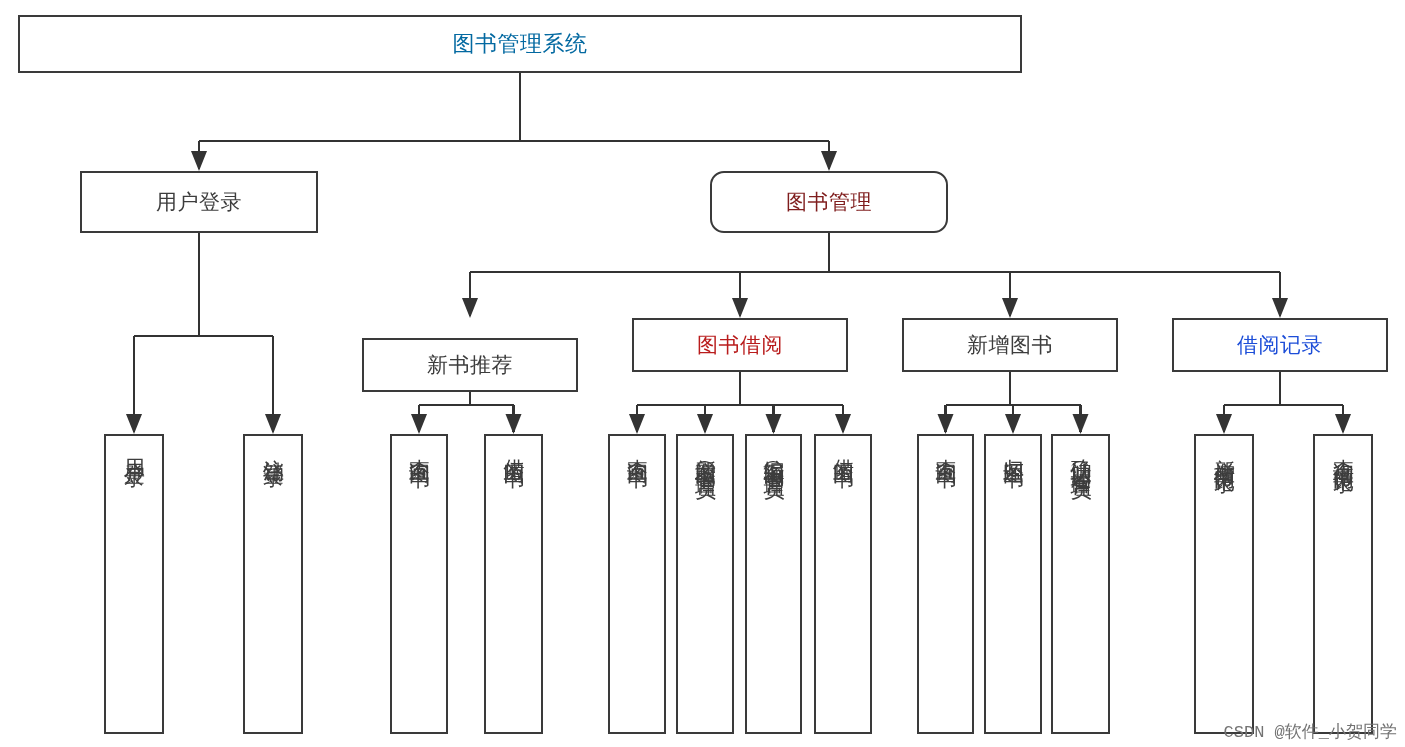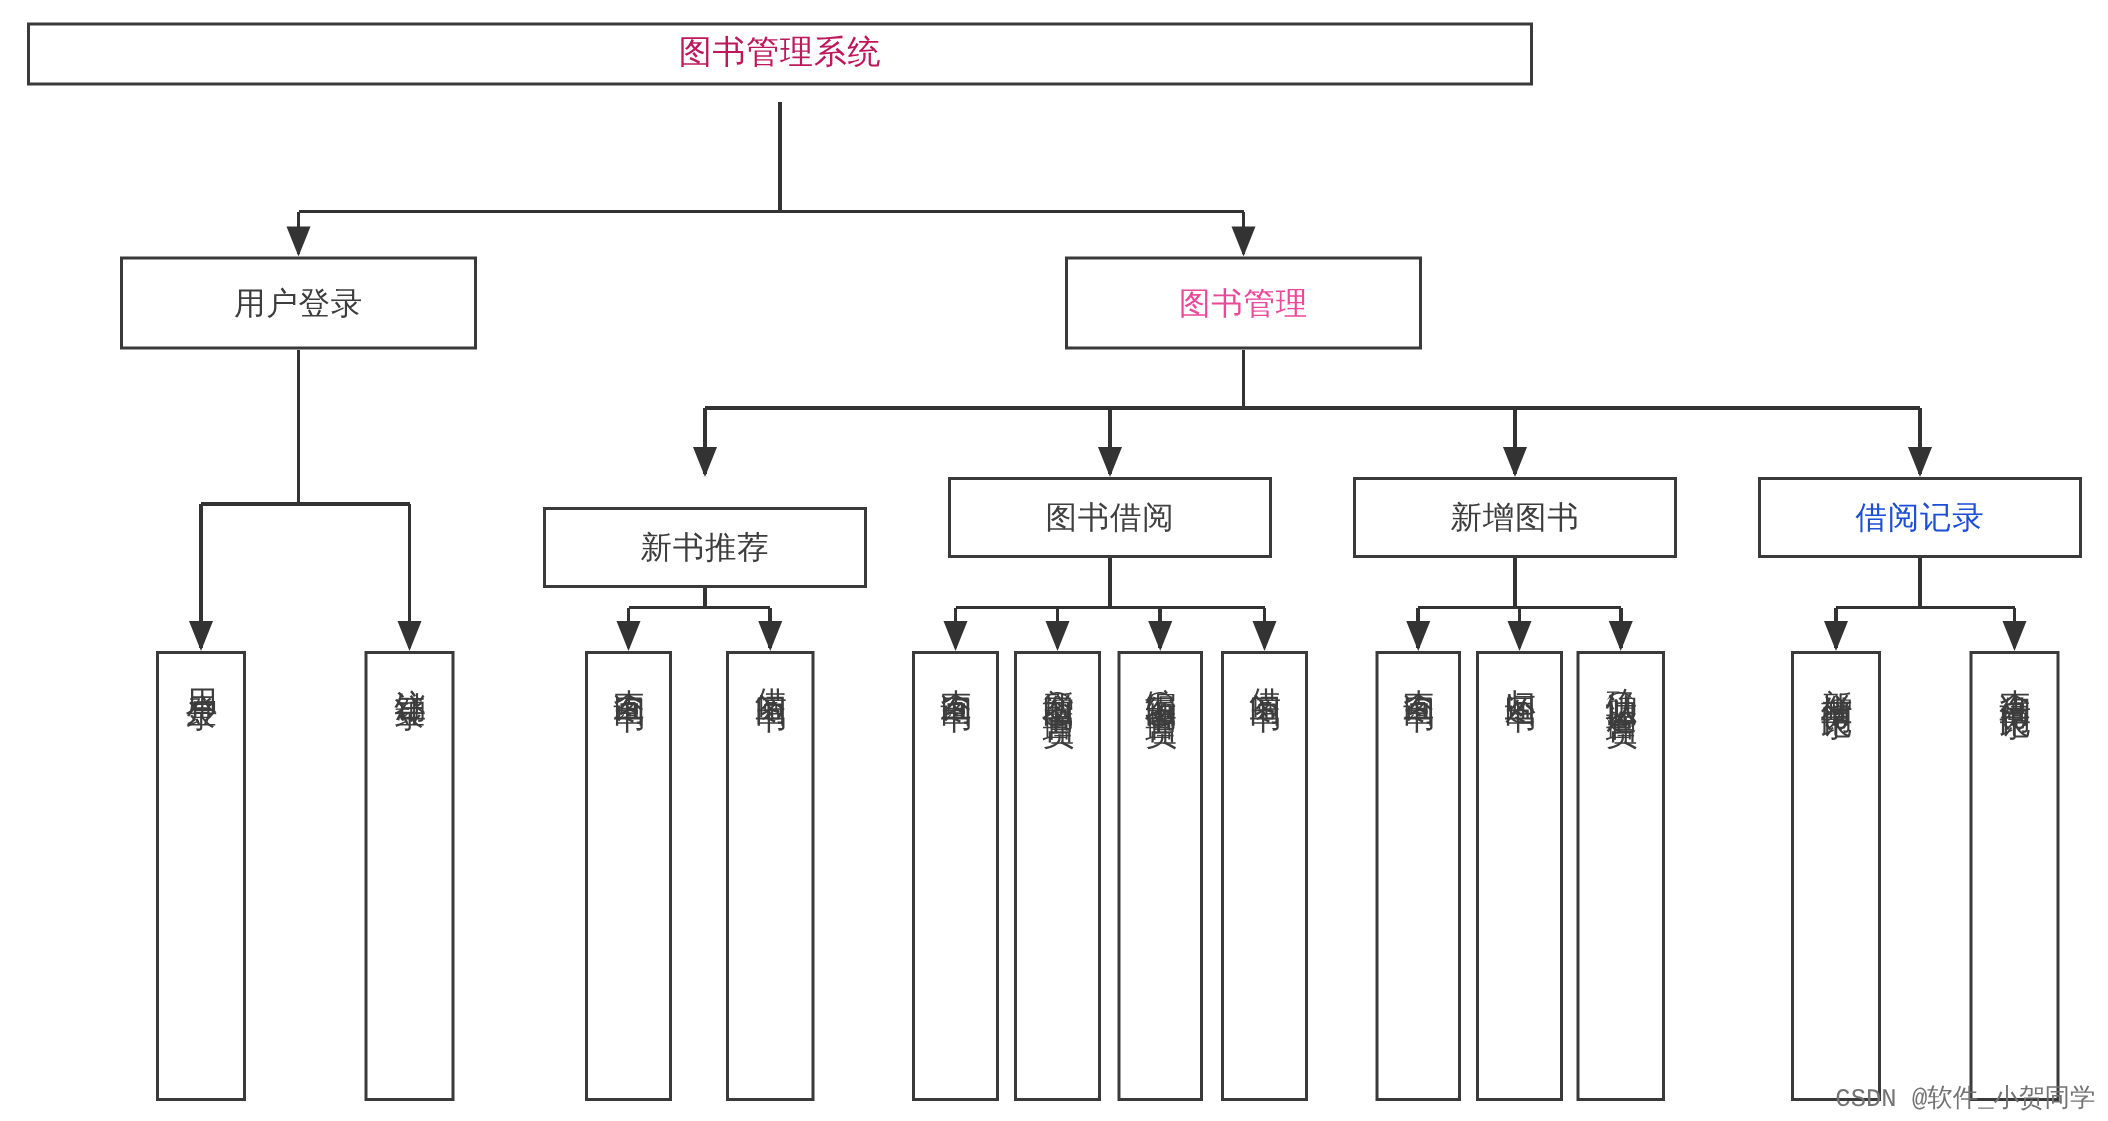--- a/index.html
+++ b/index.html
@@ -127,33 +127,33 @@
       <line x1="1080.5" y1="405" x2="1080.5" y2="432" stroke="#333333" stroke-width="2.6" shape-rendering="crispEdges"></line>
       <path d="M 1072.5 414 L 1088.5 414 L 1080.5 434 Z" fill="#333333"></path>
       <line x1="1280" y1="372" x2="1280" y2="405" stroke="#333333" stroke-width="2.6" shape-rendering="crispEdges"></line>
       <line x1="1224" y1="405" x2="1343" y2="405" stroke="#333333" stroke-width="2.6" shape-rendering="crispEdges"></line>
       <line x1="1224" y1="405" x2="1224" y2="432" stroke="#333333" stroke-width="2.6" shape-rendering="crispEdges"></line>
       <path d="M 1216 414 L 1232 414 L 1224 434 Z" fill="#333333"></path>
       <line x1="1343" y1="405" x2="1343" y2="432" stroke="#333333" stroke-width="2.6" shape-rendering="crispEdges"></line>
       <path d="M 1335 414 L 1351 414 L 1343 434 Z" fill="#333333"></path>
     </svg>
   <div id="nodes">
-      <div class="node root" style="left: 18px; top: 15px; width: 1004px; height: 42px; border-color: rgb(58, 58, 58); background: rgb(255, 255, 255); color: #be185d; align-items: center;">
+      <div class="node root" style="left: 18px; top: 15px; width: 1004px; height: 58px; border-color: rgb(58, 58, 58); background: rgb(255, 255, 255); color: #0369a1; align-items: center;">
         <span class="label">图书管理系统</span>
       </div>
       <div class="node horiz" style="left: 80px; top: 171px; width: 238px; height: 62px; border-color: rgb(58, 58, 58); background: rgb(255, 255, 255); color: rgb(61, 61, 61);">
         <span class="label">用户登录</span>
       </div>
-      <div class="node horiz" style="left: 710px; top: 171px; width: 238px; height: 62px; border-color: rgb(58, 58, 58); background: rgb(255, 255, 255); color: #ec4899;">
+      <div class="node horiz" style="left: 710px; top: 171px; width: 238px; height: 62px; border-color: rgb(58, 58, 58); background: rgb(255, 255, 255); color: #7f1d1d; border-radius: 14px;">
         <span class="label">图书管理</span>
       </div>
       <div class="node horiz" style="left: 362px; top: 318px; width: 216px; height: 54px; border-color: rgb(58, 58, 58); background: rgb(255, 255, 255); color: rgb(61, 61, 61); margin-top: 20px;">
         <span class="label">新书推荐</span>
       </div>
-      <div class="node horiz" style="left: 632px; top: 318px; width: 216px; height: 54px; border-color: rgb(58, 58, 58); background: rgb(255, 255, 255); color: #404040;">
+      <div class="node horiz" style="left: 632px; top: 318px; width: 216px; height: 54px; border-color: rgb(58, 58, 58); background: rgb(255, 255, 255); color: #b91c1c;">
         <span class="label">图书借阅</span>
       </div>
       <div class="node horiz" style="left: 902px; top: 318px; width: 216px; height: 54px; border-color: rgb(58, 58, 58); background: rgb(255, 255, 255); color: rgb(61, 61, 61);">
         <span class="label">新增图书</span>
       </div>
       <div class="node horiz" style="left: 1172px; top: 318px; width: 216px; height: 54px; border-color: rgb(58, 58, 58); background: rgb(255, 255, 255); color: #1d4ed8;">
         <span class="label">借阅记录</span>
       </div>
       <div class="node vert" style="left: 104px; top: 434px; width: 60px; height: 300px; border-color: rgb(58, 58, 58); background: rgb(255, 255, 255); color: rgb(61, 61, 61);">
         <span class="label">用户登录</span>

